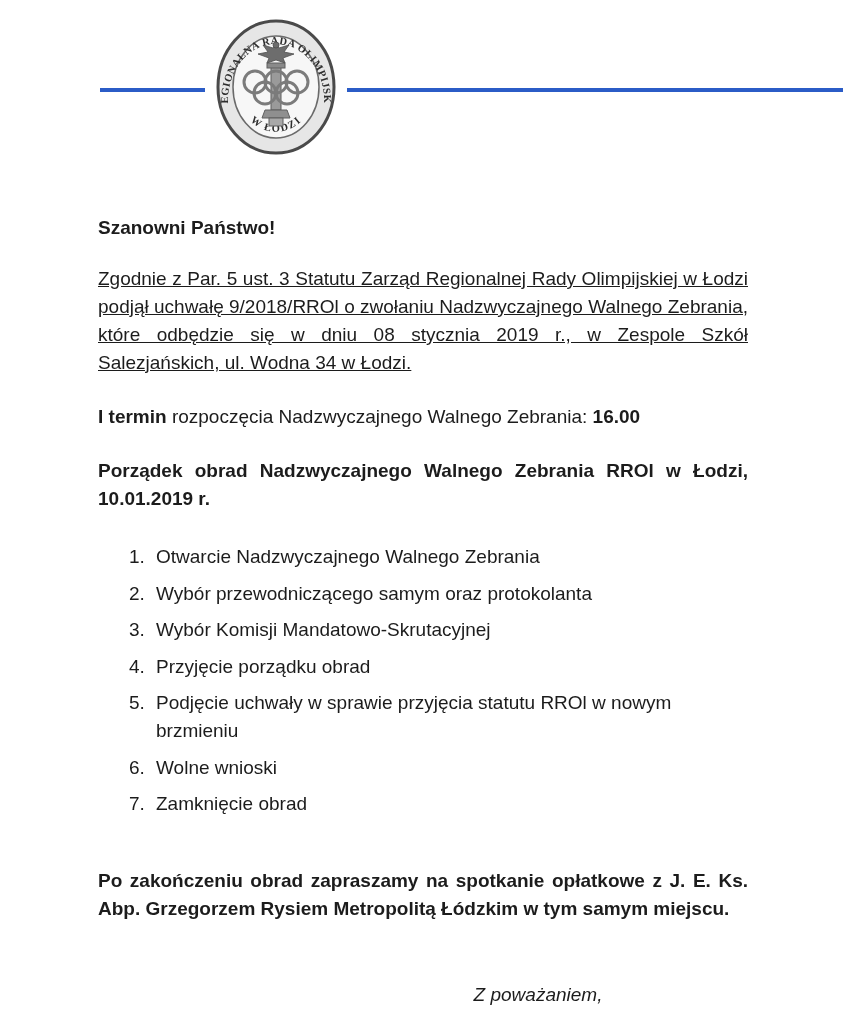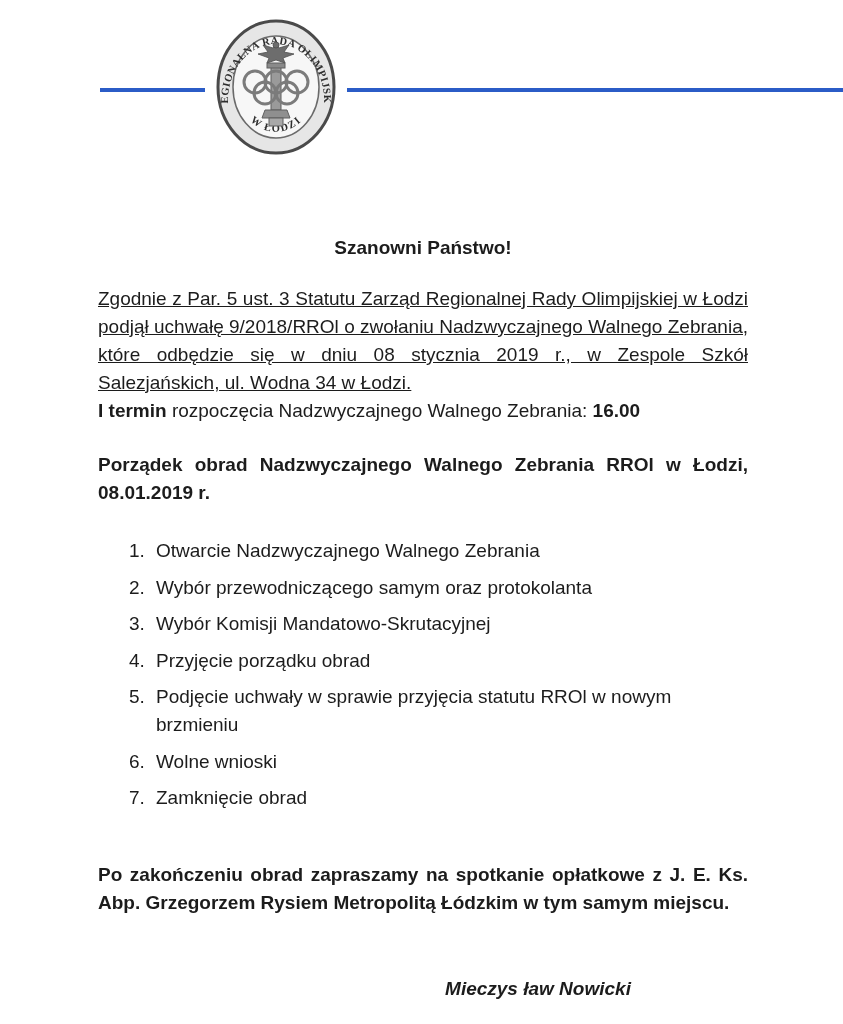--- a/index.html
+++ b/index.html
@@ -28,23 +28,23 @@
     background: #ffffff;
     display: flex; align-items: center; justify-content: center;
   }
   
   .body-col {
     position: relative;
     margin: 0 95px 0 98px;   
     font-size: 19px;
     line-height: 28px;
   }
-  .salutation { font-weight: bold; margin-top: 66px; text-align: center; }
+  .salutation { font-weight: bold; margin-top: 46px; }
   .para { text-align: justify; margin-top: 23px; text-decoration: underline; }
-  .term-line { }
+  .term-line { margin-top: 26px; }
   .agenda-heading { font-weight: bold; text-align: justify; margin-top: 26px; }
   ol.agenda {
     margin: 30px 0 0 0;
     padding-left: 52px;
     list-style-position: outside;
   }
   ol.agenda li { padding-left: 6px; margin-bottom: 8.5px; }
   .closing { font-weight: bold; text-align: justify; margin-top: 49px; }
   
   .signature {
@@ -105,33 +105,34 @@
   </div>
 
   <div class="body-col">
 
     <p class="salutation">Szanowni Państwo!</p>
 
     <p class="para">Zgodnie z Par. 5 ust. 3 Statutu Zarząd Regionalnej Rady Olimpijskiej w Łodzi podjął uchwałę 9/2018/RROl o zwołaniu Nadzwyczajnego Walnego Zebrania, które odbędzie się w dniu 08 stycznia 2019 r., w Zespole Szkół Salezjańskich, ul. Wodna 34 w Łodzi.</p>
 
     <p class="term-line"><b>I termin</b><span> rozpoczęcia Nadzwyczajnego Walnego Zebrania: </span><b>16.00</b></p>
 
-    <p class="agenda-heading">Porządek obrad Nadzwyczajnego Walnego Zebrania RROl w Łodzi, 08.01.2019 r.</p>
+    <p class="agenda-heading">Porządek obrad Nadzwyczajnego Walnego Zebrania RROl w Łodzi, 10.01.2019 r.</p>
 
     <ol class="agenda">
       <li>Otwarcie Nadzwyczajnego Walnego Zebrania</li>
       <li>Wybór przewodniczącego samym oraz protokolanta</li>
       <li>Wybór Komisji Mandatowo-Skrutacyjnej</li>
       <li>Przyjęcie porządku obrad</li>
       <li>Podjęcie uchwały w sprawie przyjęcia statutu RROl w nowym brzmieniu</li>
       <li>Wolne wnioski</li>
       <li>Zamknięcie obrad</li>
     </ol>
 
     <p class="closing">Po zakończeniu obrad zapraszamy na spotkanie opłatkowe z J. E. Ks. Abp. Grzegorzem Rysiem Metropolitą Łódzkim w tym samym miejscu.</p>
 
     <div class="signature">
+      <p class="valediction">Z poważaniem,</p>
       <p class="sig-name">Mieczys ław Nowicki</p>
 
     </div>
 
   </div>
 </div>
 
 </body></html>

